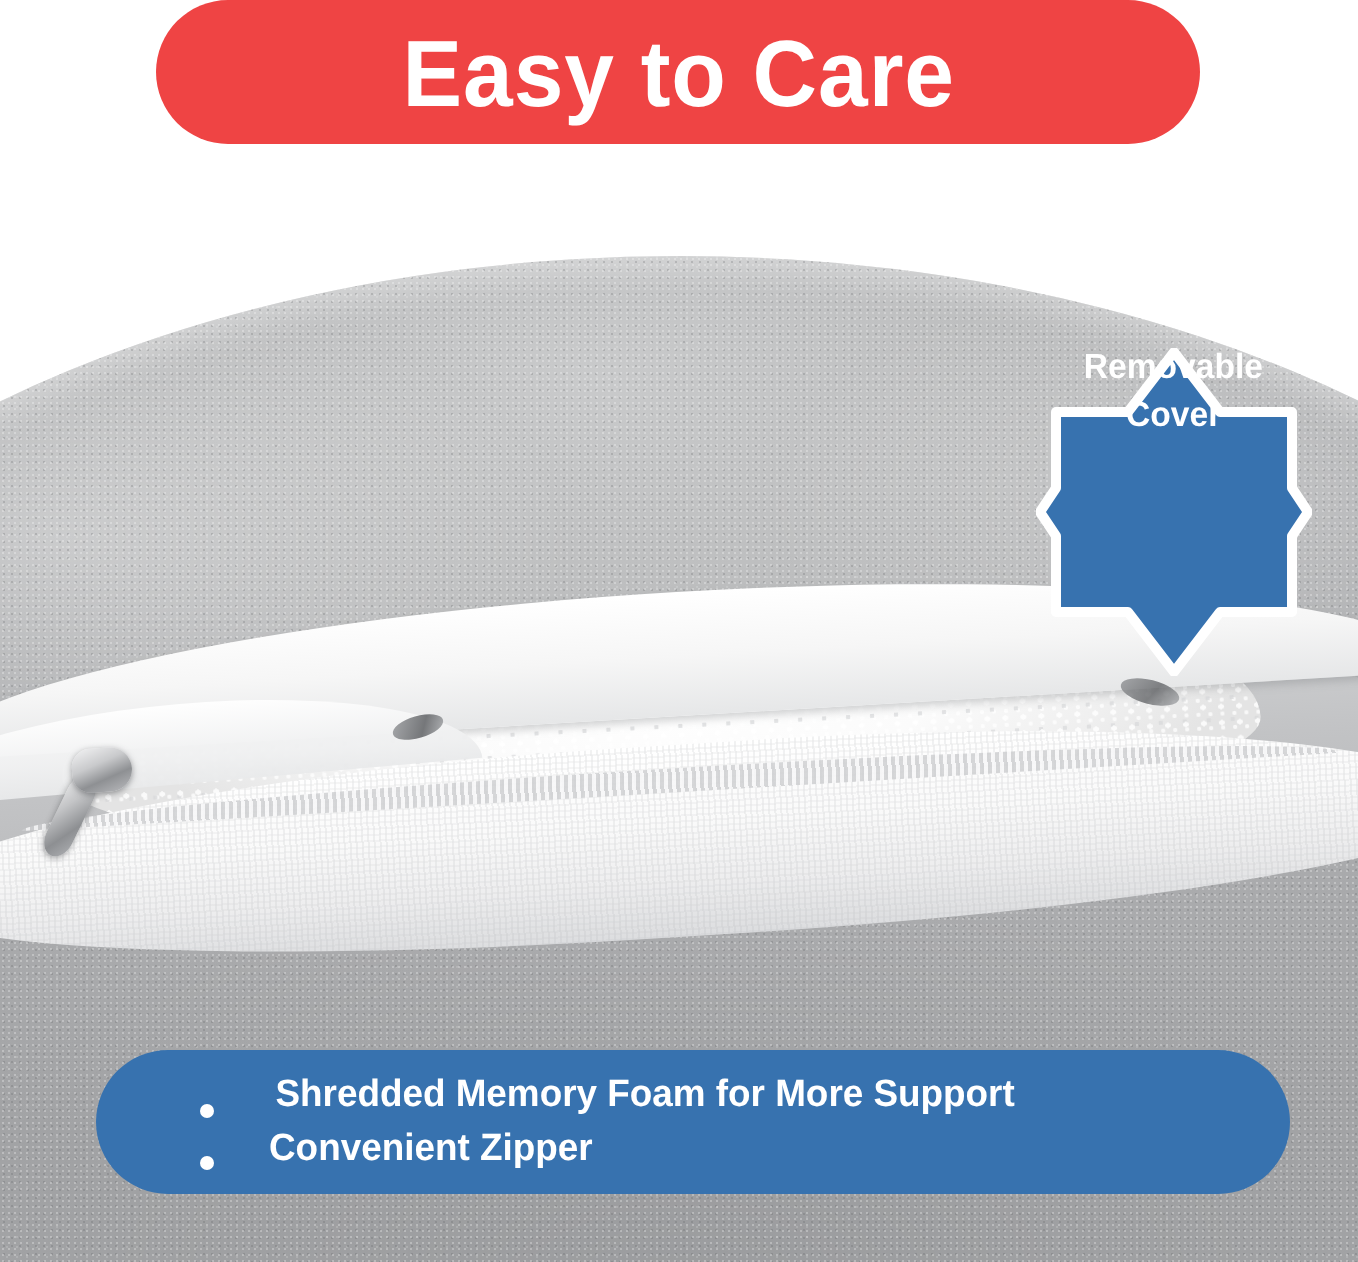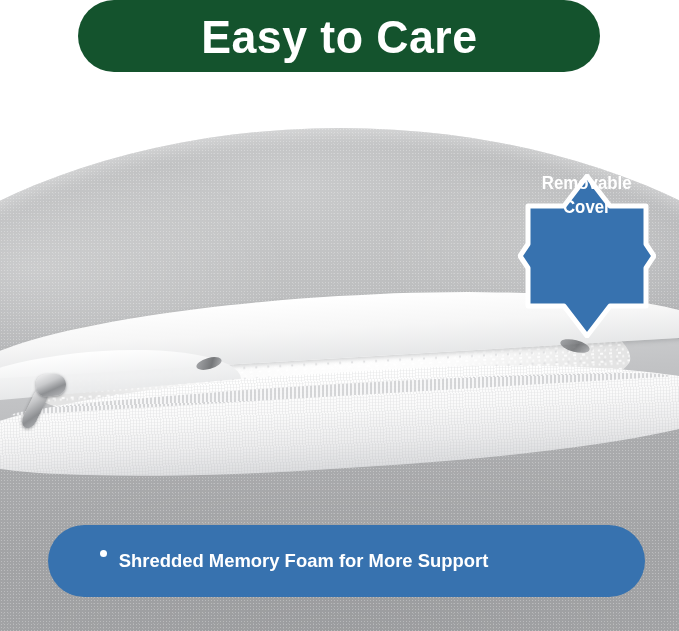--- a/index.html
+++ b/index.html
@@ -232,21 +232,21 @@
   }
 
   
   .header-pill {
     position: absolute;
     left: 78px;
     top: 0px;
     width: 522px;
     height: 72px;
     border-radius: 36px;
-    background: #14532d;
+    background: #ef4444;
     display: flex;
     align-items: center;
     justify-content: center;
   }
   .header-title {
     color: #ffffff;
     font-size: 47px;
     font-weight: bold;
     letter-spacing: .5px;
     line-height: 1;
@@ -297,22 +297,22 @@
     background: #3772AF;
     display: flex;
     flex-direction: column;
     justify-content: center;
     gap: 5px;
     padding: 0 0 0 52px;
     box-sizing: border-box;
   }
   .feature-item {
     display: flex;
-    align-items: flex-start;
-    gap: 6px;
+    align-items: flex-end;
+    gap: 25px;
   }
   .feature-bullet {
     width: 7px;
     height: 7px;
     border-radius: 50%;
     background: #ffffff;
     flex: 0 0 auto;
   }
   .feature-label {
     color: #ffffff;
@@ -364,15 +364,19 @@
       <div class="badge-line">Removable</div>
       <div class="badge-line">Cover</div>
     </div>
   </div>
 
   <div class="feature-box">
     <div class="feature-item">
       <span class="feature-bullet"></span>
       <span class="feature-label">Shredded Memory Foam for More Support</span>
     </div>
+    <div class="feature-item">
+      <span class="feature-bullet"></span>
+      <span class="feature-label">Convenient Zipper</span>
+    </div>
   </div>
 
 </div>
 
 </body></html>

